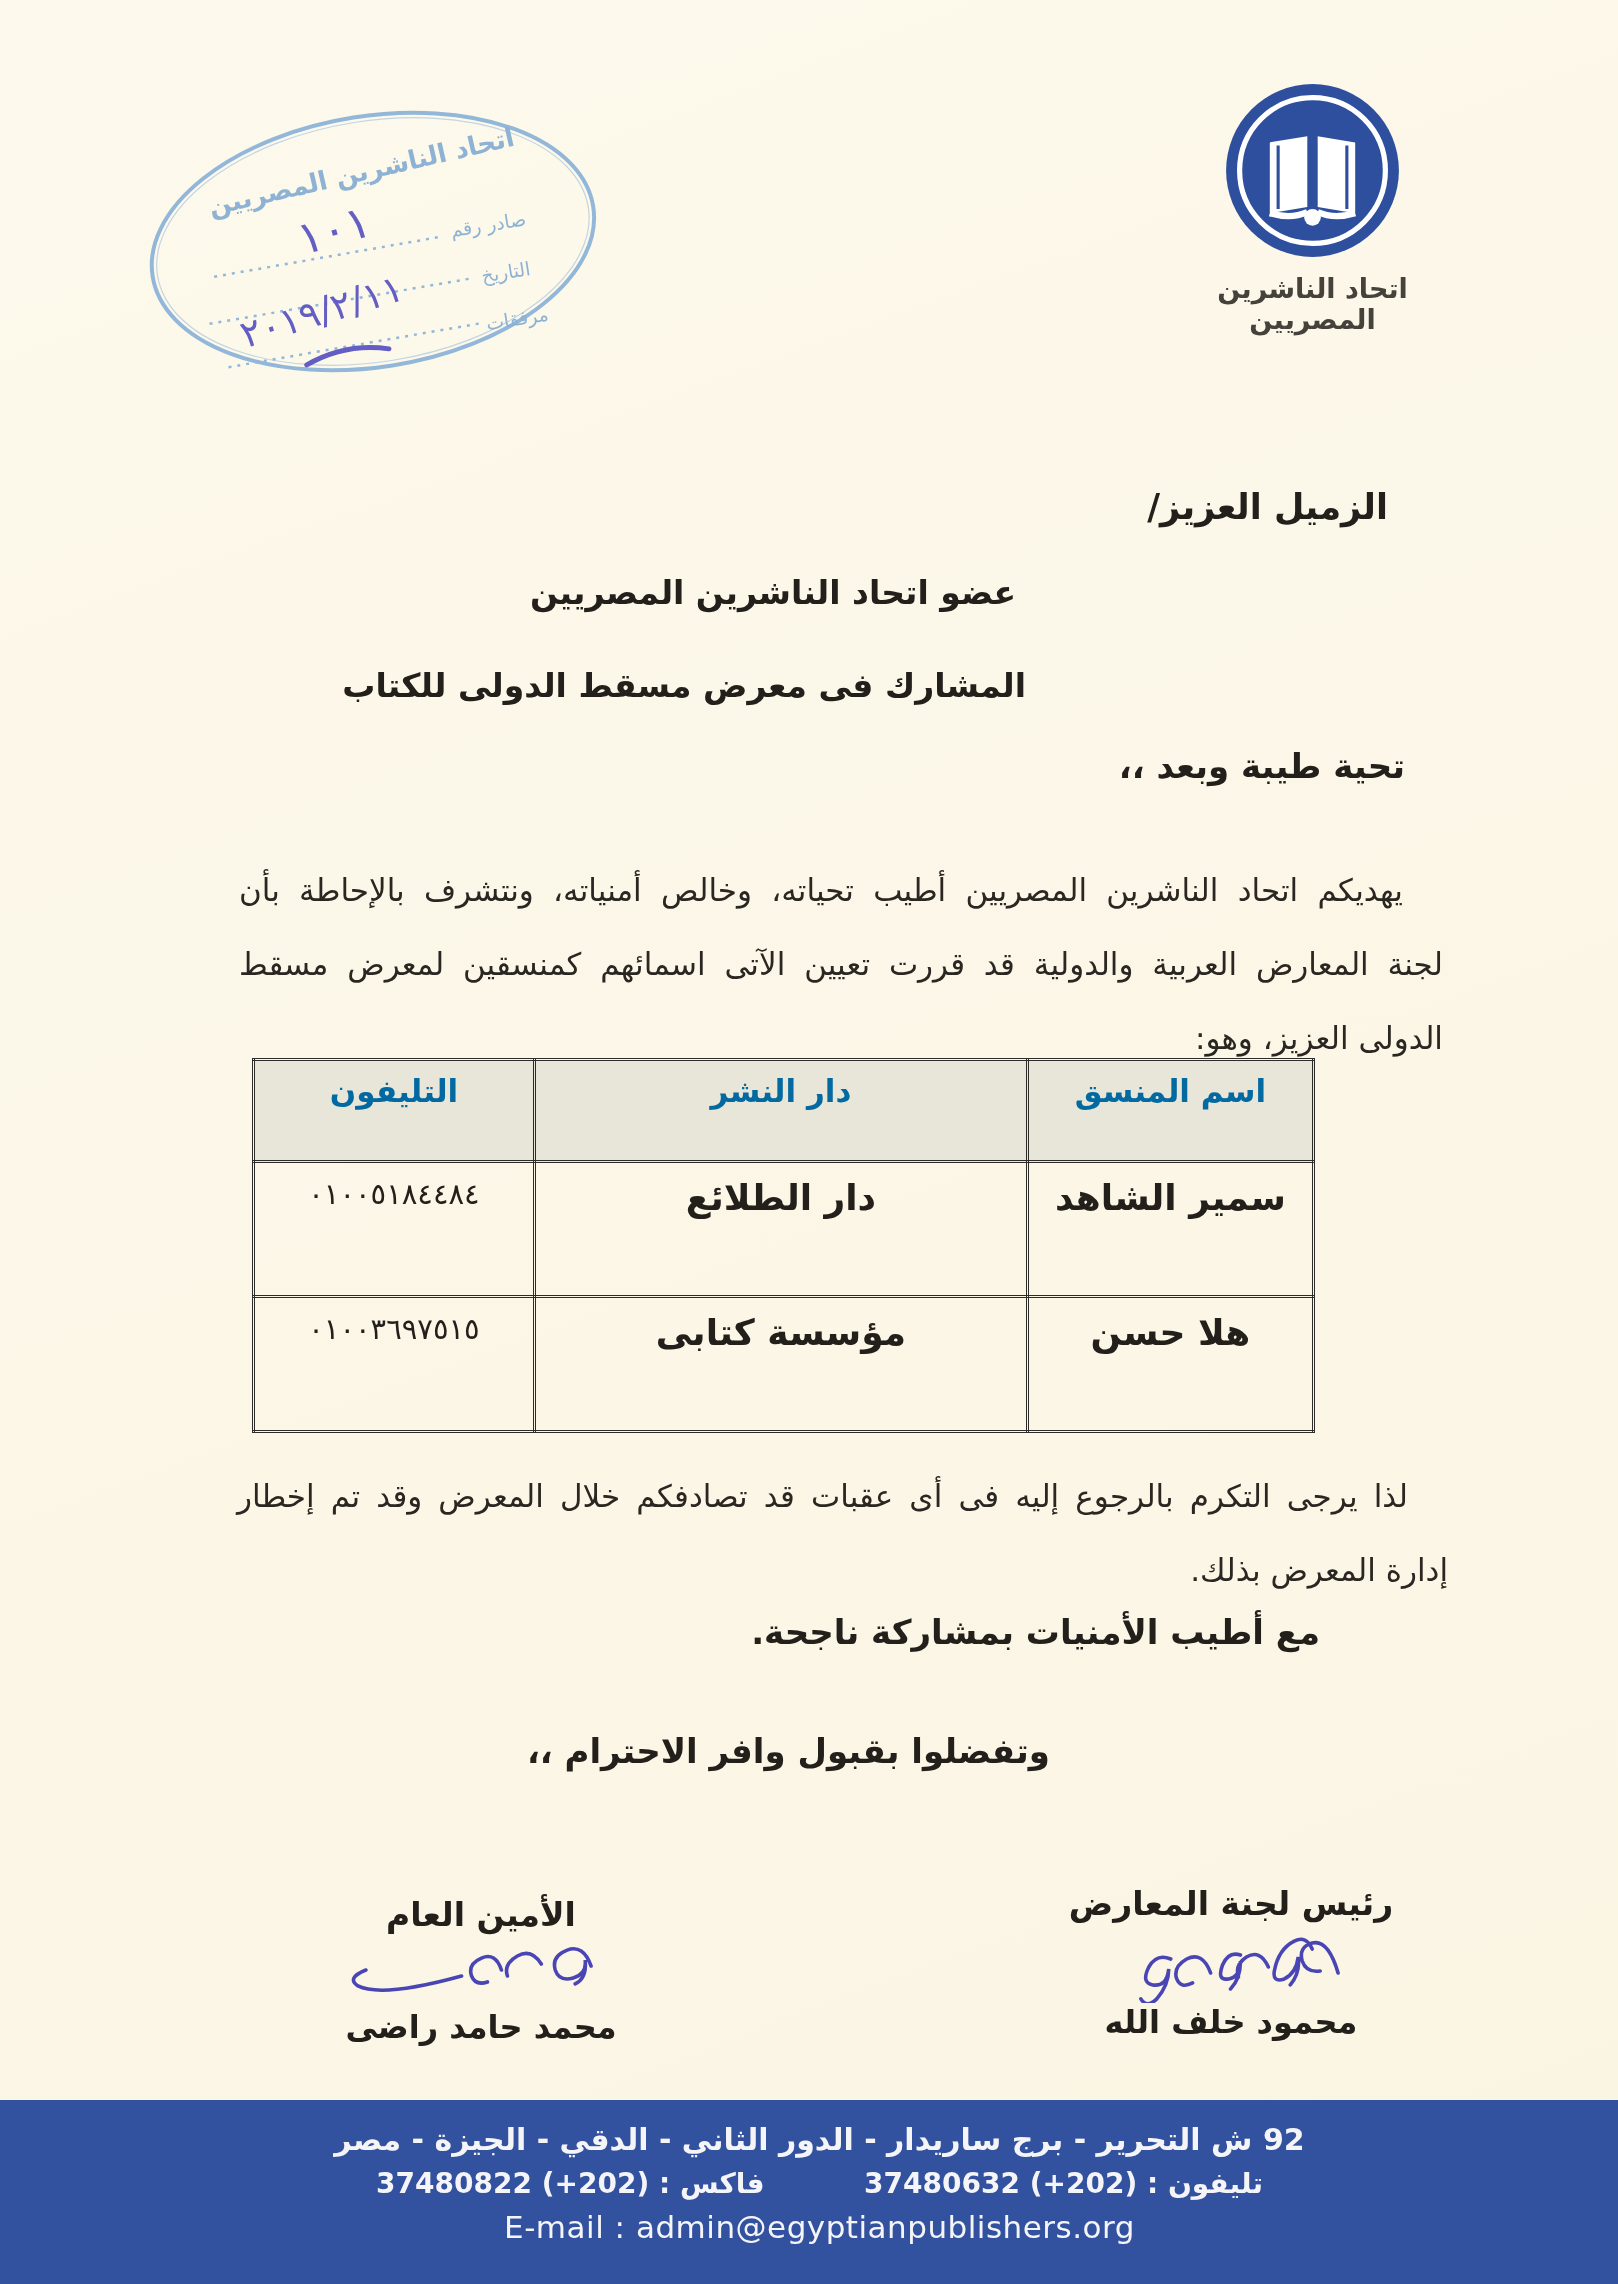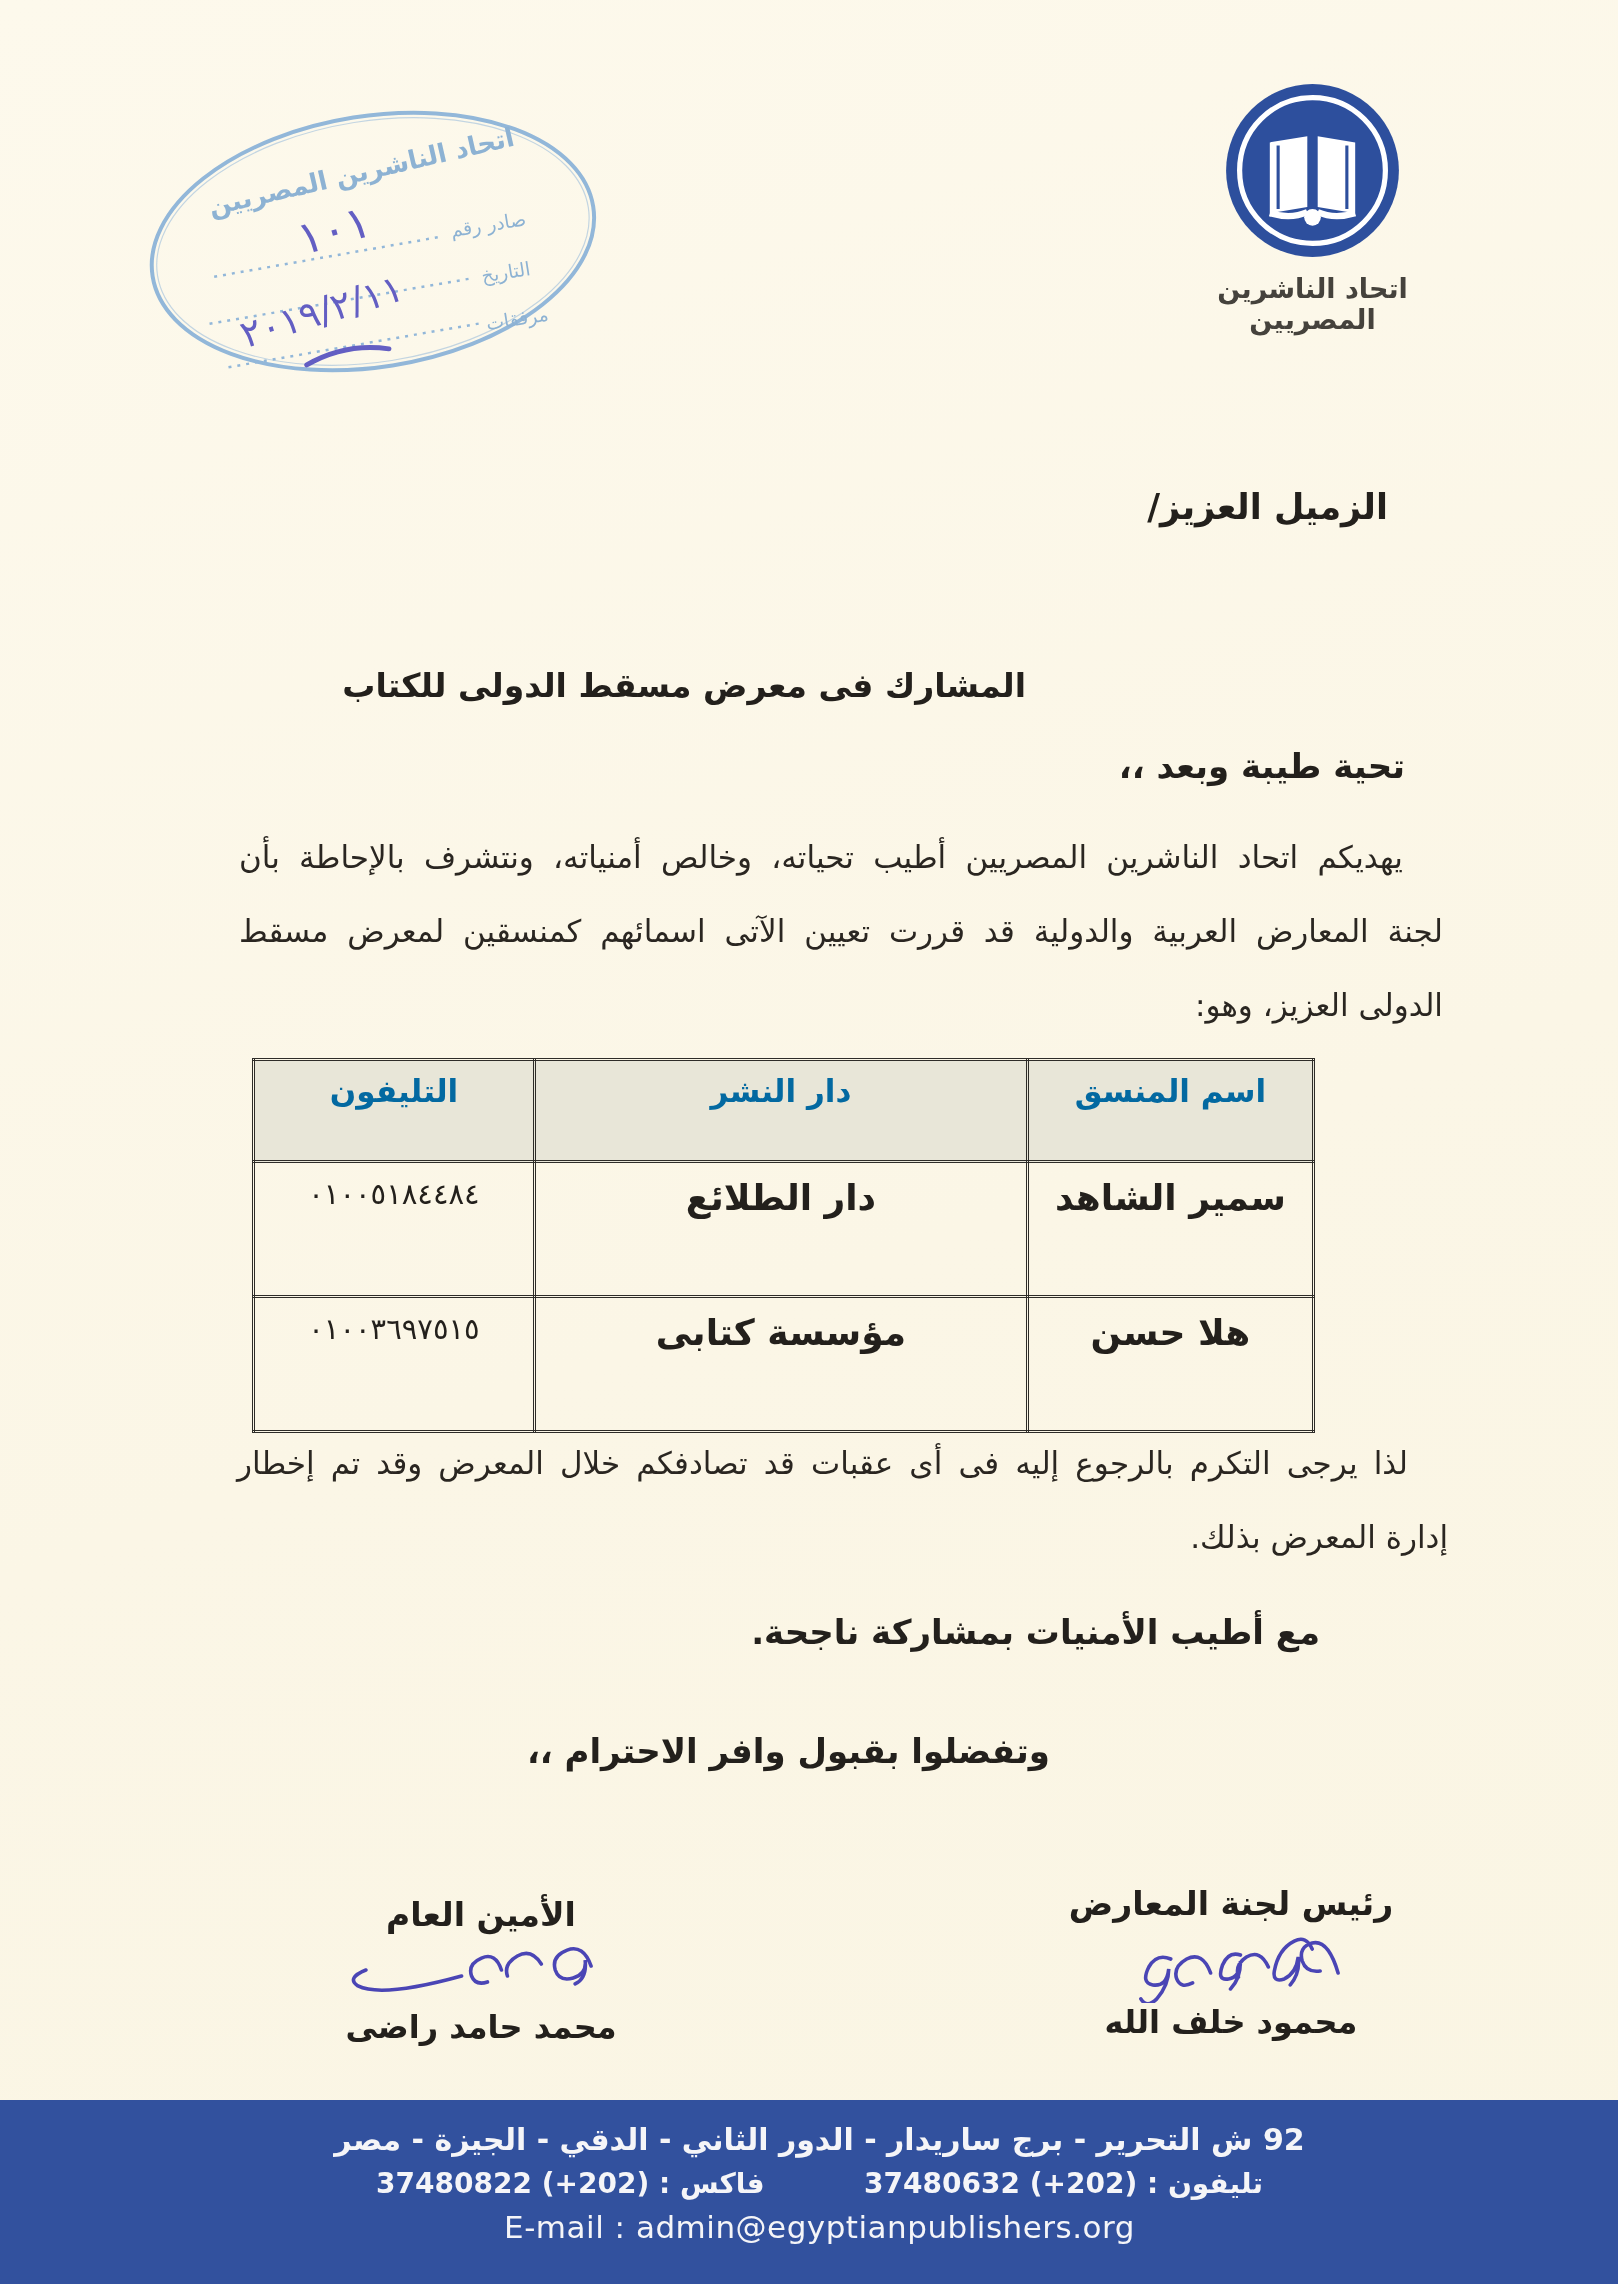--- a/index.html
+++ b/index.html
@@ -15,21 +15,21 @@
   .logo-caption{margin-top:10px;font-size:27px;font-weight:700;color:#45423c;direction:rtl;}
   
   .abs{position:absolute;direction:rtl;white-space:nowrap;}
   .salutation{top:487px;right:231px;font-size:35px;font-weight:700;}
   .addr1{top:573px;right:603px;font-size:33px;font-weight:700;}
   .addr2{top:666px;right:593px;font-size:33px;font-weight:700;}
   .greeting{top:746px;right:214px;font-size:34px;font-weight:700;}
   .para{position:absolute;direction:rtl;font-size:31px;color:#2a2621;}
   .body-para{top:834px;right:176px;left:239px;}
   .para .jl{text-align:justify;text-align-last:justify;line-height:46px;margin-bottom:28px;}
-  .para .indent{padding-right:40px;}
+  .para .indent{padding-right:40px;margin-top:33px;}
   .para .last{text-align:right;line-height:46px;}
   .closing-para{top:1440px;right:171px;left:237px;}
   .wishes{top:1612px;right:299px;font-size:34px;font-weight:700;}
   .regards{top:1731px;right:569px;font-size:34px;font-weight:700;}
   
   .tbl-wrap{position:absolute;top:1058px;left:252px;width:1063px;}
   table.coord{width:100%;border-collapse:collapse;direction:rtl;table-layout:fixed;}
   table.coord th,table.coord td{border:3px double #2e2c28;text-align:center;vertical-align:top;}
   table.coord th{height:86px;background:#e8e6d8;font-size:31px;font-weight:700;padding-top:12px;color:#0369a1;}
   table.coord td{height:117px;padding-top:14px;}
@@ -82,20 +82,21 @@
       <polygon points="90,52 126,58 126,126 90,120" fill="#ffffff"></polygon>
       <line x1="52" y1="61" x2="52" y2="122" stroke="#2d4f9d" stroke-width="3"></line>
       <line x1="118" y1="61" x2="118" y2="122" stroke="#2d4f9d" stroke-width="3"></line>
       <path d="M44 126 Q 64 132 80 125 M90 125 Q 106 132 126 126" fill="none" stroke="#ffffff" stroke-width="6"></path>
       <circle cx="85" cy="130" r="8" fill="#ffffff"></circle>
     </svg>
     <div class="logo-caption">اتحاد الناشرين المصريين</div>
   </div>
 
   <div class="abs salutation">الزميل العزيز/</div>
+  <div class="abs addr1">عضو اتحاد الناشرين المصريين</div>
   <div class="abs addr2">المشارك فى معرض مسقط الدولى للكتاب</div>
   <div class="abs greeting">تحية طيبة وبعد ،،</div>
 
   <div class="para body-para">
     <div class="jl indent">يهديكم اتحاد الناشرين المصريين أطيب تحياته، وخالص أمنياته، ونتشرف بالإحاطة بأن</div>
     <div class="jl">لجنة المعارض العربية والدولية قد قررت تعيين الآتى اسمائهم كمنسقين لمعرض مسقط</div>
     <div class="last">الدولى العزيز، وهو:</div>
   </div>
 
   <div class="tbl-wrap">

